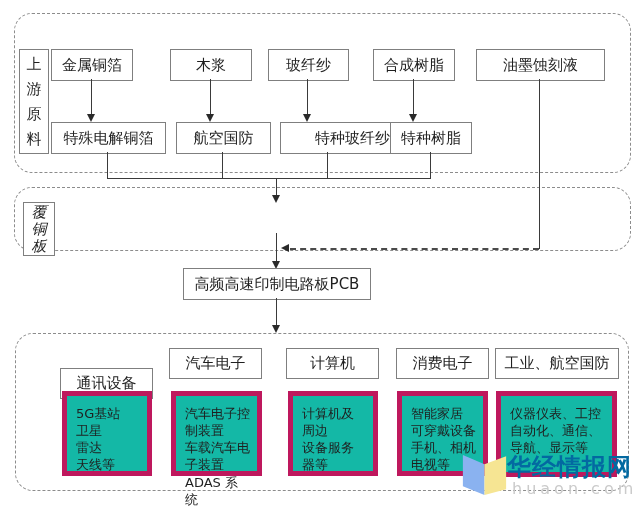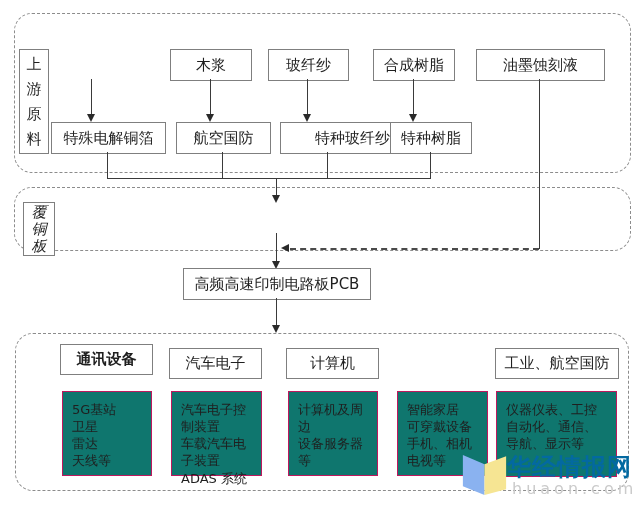--- a/index.html
+++ b/index.html
@@ -32,21 +32,21 @@
     position:absolute;border:1px solid #7f7f7f;background:#fff;
     display:flex;align-items:center;justify-content:center;
     font-size:15px;white-space:nowrap;text-align:center;
   }
   
   .cat-head{
     position:absolute;border:1px solid #7f7f7f;background:#fff;
     display:flex;align-items:center;justify-content:center;font-size:15px;white-space:nowrap;
   }
   .cat-body{
-    position:absolute;border:1px solid #be185d;background:#0f766e;
+    position:absolute;border:5px solid #be185d;background:#14b8a6;
     font-size:13px;line-height:1.32;padding:9px 7px 20px 9px;box-sizing:border-box;
     white-space:pre-line;text-align:left;
   }
   
   .vline{position:absolute;width:1px;background:#3a3a3a;}
   .hline{position:absolute;height:1px;background:#3a3a3a;}
   .dashline{position:absolute;height:0;border-top:2px dashed #4a4a4a;}
   .arr-down{
     position:absolute;width:0;height:0;
     border-left:4.5px solid transparent;border-right:4.5px solid transparent;
@@ -85,20 +85,21 @@
   <div class="section" id="sec-ccl"></div>
   <div class="section" id="sec-downstream"></div>
 
   <div class="vlabel" id="lbl-upstream">
     <span>上游原料</span>
   </div>
   <div class="vlabel" id="lbl-ccl">
     <span>覆铜板</span>
   </div>
 
+  <div class="node" style="left:51px;top:49px;width:80px;height:30px;">金属铜箔</div>
   <div class="node" style="left:170px;top:49px;width:80px;height:30px;">木浆</div>
   <div class="node" style="left:268px;top:49px;width:79px;height:30px;">玻纤纱</div>
   <div class="node" style="left:373px;top:49px;width:80px;height:30px;">合成树脂</div>
   <div class="node" style="left:476px;top:49px;width:127px;height:30px;">油墨蚀刻液</div>
 
   <div class="vline" style="left:91px;top:79px;height:36px;"></div>
   <div class="arr-down" style="left:87px;top:114px;"></div>
   <div class="vline" style="left:210px;top:79px;height:36px;"></div>
   <div class="arr-down" style="left:206px;top:114px;"></div>
   <div class="vline" style="left:307px;top:79px;height:36px;"></div>
@@ -125,23 +126,24 @@
   <div class="arr-left" style="left:281px;top:244px;"></div>
 
   <div class="vline" style="left:276px;top:233px;height:28px;"></div>
   <div class="arr-down" style="left:272px;top:261px;"></div>
 
   <div class="node" style="left:183px;top:268px;width:186px;height:30px;">高频高速印制电路板PCB</div>
 
   <div class="vline" style="left:276px;top:298px;height:28px;"></div>
   <div class="arr-down" style="left:272px;top:325px;"></div>
 
-  <div class="cat-head" style="left:60px;top:344px;width:91px;height:29px;font-weight:bold;">通讯设备</div>
+  <div class="cat-head" style="left:60px;top:368px;width:91px;height:29px;">通讯设备</div>
   <div class="cat-head" style="left:169px;top:348px;width:91px;height:29px;">汽车电子</div>
   <div class="cat-head" style="left:286px;top:348px;width:91px;height:29px;">计算机</div>
+  <div class="cat-head" style="left:396px;top:348px;width:91px;height:29px;">消费电子</div>
   <div class="cat-head" style="left:495px;top:348px;width:122px;height:29px;">工业、航空国防</div>
 
   <div class="cat-body" style="left:62px;top:391px;width:90px;height:85px;">5G基站
 卫星
 雷达
 天线等</div>
   <div class="cat-body" style="left:171px;top:391px;width:91px;height:85px;">汽车电子控制装置
 车载汽车电子装置
 ADAS 系统</div>
   <div class="cat-body" style="left:288px;top:391px;width:90px;height:85px;">计算机及周边

